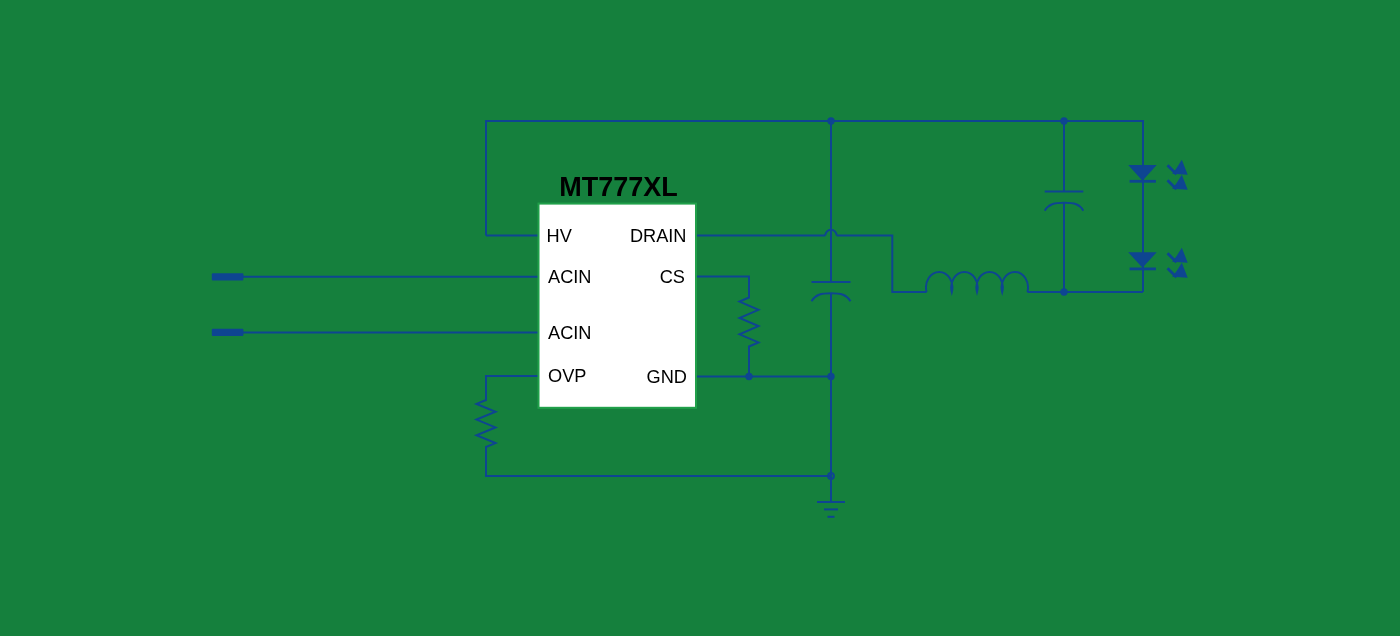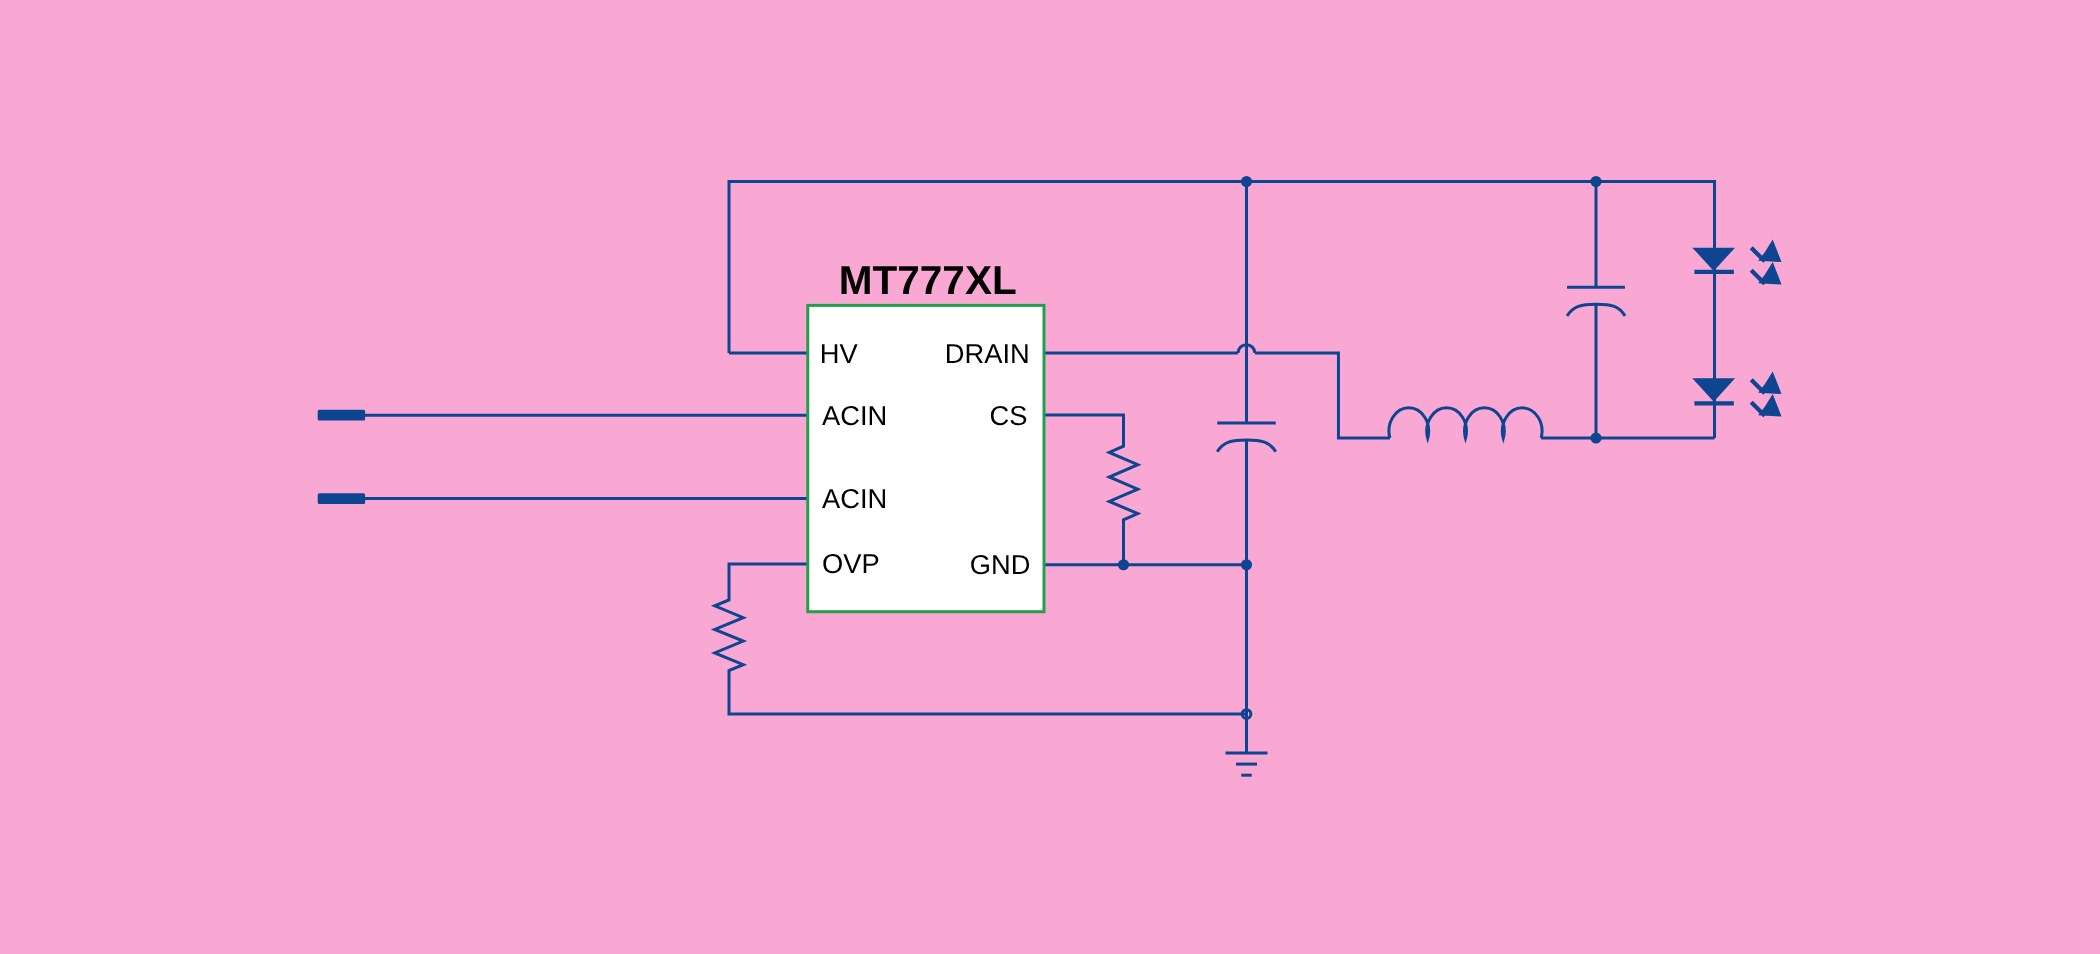--- a/index.html
+++ b/index.html
@@ -1,16 +1,16 @@
 <!DOCTYPE html>
 <html><head>
 <meta charset="utf-8">
 <style>
   html,body{margin:0;padding:0;background:#ffffff;}
-  .wrap{width:1400px;height:636px;position:relative;background:#f9a8d4;overflow:hidden;}
+  .wrap{width:1400px;height:636px;position:relative;background:#15803d;overflow:hidden;}
   text{font-family:"Liberation Sans",sans-serif;fill:#000000;}
 </style>
 </head>
 <body>
 <div class="wrap">
 <svg width="1400" height="636" viewBox="0 0 1400 636">
   <g stroke="#0E4591" stroke-width="2" fill="none">
 
     <path d="M486,235.4 L486,121 L1143,121 L1143,292"></path>
 

